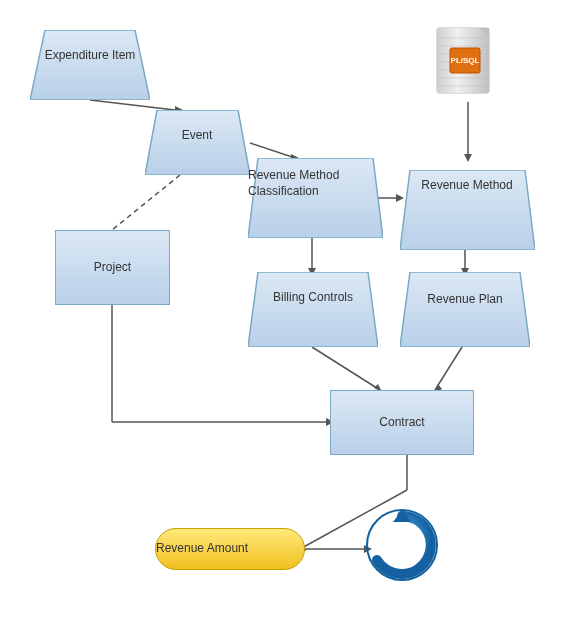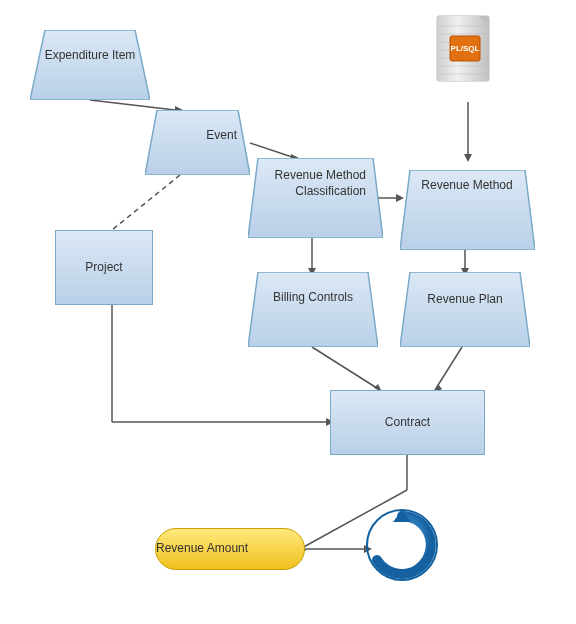--- a/index.html
+++ b/index.html
@@ -139,38 +139,38 @@
   <div class="trap-shape" style="left:145px; top:110px; width:105px; height:65px;">
     <svg width="105" height="65">
       <polygon points="12,0 93,0 105,65 0,65" fill="url(#trapGrad2)" stroke="#7aaac8" stroke-width="1.5"></polygon>
       <defs>
         <linearGradient id="trapGrad2" x1="0" y1="0" x2="0" y2="1">
           <stop offset="0%" stop-color="#dce8f5"></stop>
           <stop offset="100%" stop-color="#b8d0e8"></stop>
         </linearGradient>
       </defs>
     </svg>
-    <div class="node-label" style="position:absolute; text-align:right; width:80px; top:18px; left:12px;">Event</div>
-  </div>
-
-  <div class="rect-shape" style="left:55px; top:230px; width:98px; height:75px;">
+    <div class="node-label" style="position:absolute; text-align:center; width:80px; top:18px; left:12px;">Event</div>
+  </div>
+
+  <div class="rect-shape" style="left:55px; top:230px; width:115px; height:75px;">
     <div class="node-label">Project</div>
   </div>
 
   <div class="trap-shape" style="left:248px; top:158px; width:135px; height:80px;">
     <svg width="135" height="80">
       <polygon points="10,0 125,0 135,80 0,80" fill="url(#trapGrad3)" stroke="#7aaac8" stroke-width="1.5"></polygon>
       <defs>
         <linearGradient id="trapGrad3" x1="0" y1="0" x2="0" y2="1">
           <stop offset="0%" stop-color="#dce8f5"></stop>
           <stop offset="100%" stop-color="#b8d0e8"></stop>
         </linearGradient>
       </defs>
     </svg>
-    <div class="node-label" style="position:absolute; text-align:right; width:110px; top:10px; left:8px;">Revenue Method Classification</div>
+    <div class="node-label" style="position:absolute; text-align:left; width:110px; top:10px; left:0;">Revenue Method Classification</div>
   </div>
 
   <div class="trap-shape" style="left:400px; top:158px; width:135px; height:103px;">
     <svg width="135" height="80">
       <polygon points="10,0 125,0 135,80 0,80" fill="url(#trapGrad4)" stroke="#7aaac8" stroke-width="1.5"></polygon>
       <defs>
         <linearGradient id="trapGrad4" x1="0" y1="0" x2="0" y2="1">
           <stop offset="0%" stop-color="#dce8f5"></stop>
           <stop offset="100%" stop-color="#b8d0e8"></stop>
         </linearGradient>
@@ -198,29 +198,29 @@
       <defs>
         <linearGradient id="trapGrad6" x1="0" y1="0" x2="0" y2="1">
           <stop offset="0%" stop-color="#dce8f5"></stop>
           <stop offset="100%" stop-color="#b8d0e8"></stop>
         </linearGradient>
       </defs>
     </svg>
     <div class="node-label" style="position:absolute; text-align:center; width:100px; top:20px; left:15px;">Revenue Plan</div>
   </div>
 
-  <div class="rect-shape" style="left:330px; top:390px; width:155px; height:65px;">
+  <div class="rect-shape" style="left:330px; top:390px; width:144px; height:65px;">
     <div class="node-label">Contract</div>
   </div>
 
   <div class="pill-shape" style="left:155px; top:528px; width:150px; height:42px;">
     <div class="node-label">Revenue Amount</div>
   </div>
 
-  <div class="plsql-icon" style="left:432px; top:6px;">
+  <div class="plsql-icon" style="left:432px; top:18px;">
     <svg width="70" height="80" viewBox="0 0 70 80">
 
       <rect x="5" y="10" width="52" height="65" rx="2" fill="#e8e8e8" stroke="#bbb" stroke-width="1"></rect>
       <rect x="5" y="10" width="52" height="65" rx="2" fill="url(#bookGrad)"></rect>
       <defs>
         <linearGradient id="bookGrad" x1="0" y1="0" x2="1" y2="0">
           <stop offset="0%" stop-color="#d0d0d0"></stop>
           <stop offset="40%" stop-color="#f0f0f0"></stop>
           <stop offset="100%" stop-color="#c0c0c0"></stop>
         </linearGradient>

